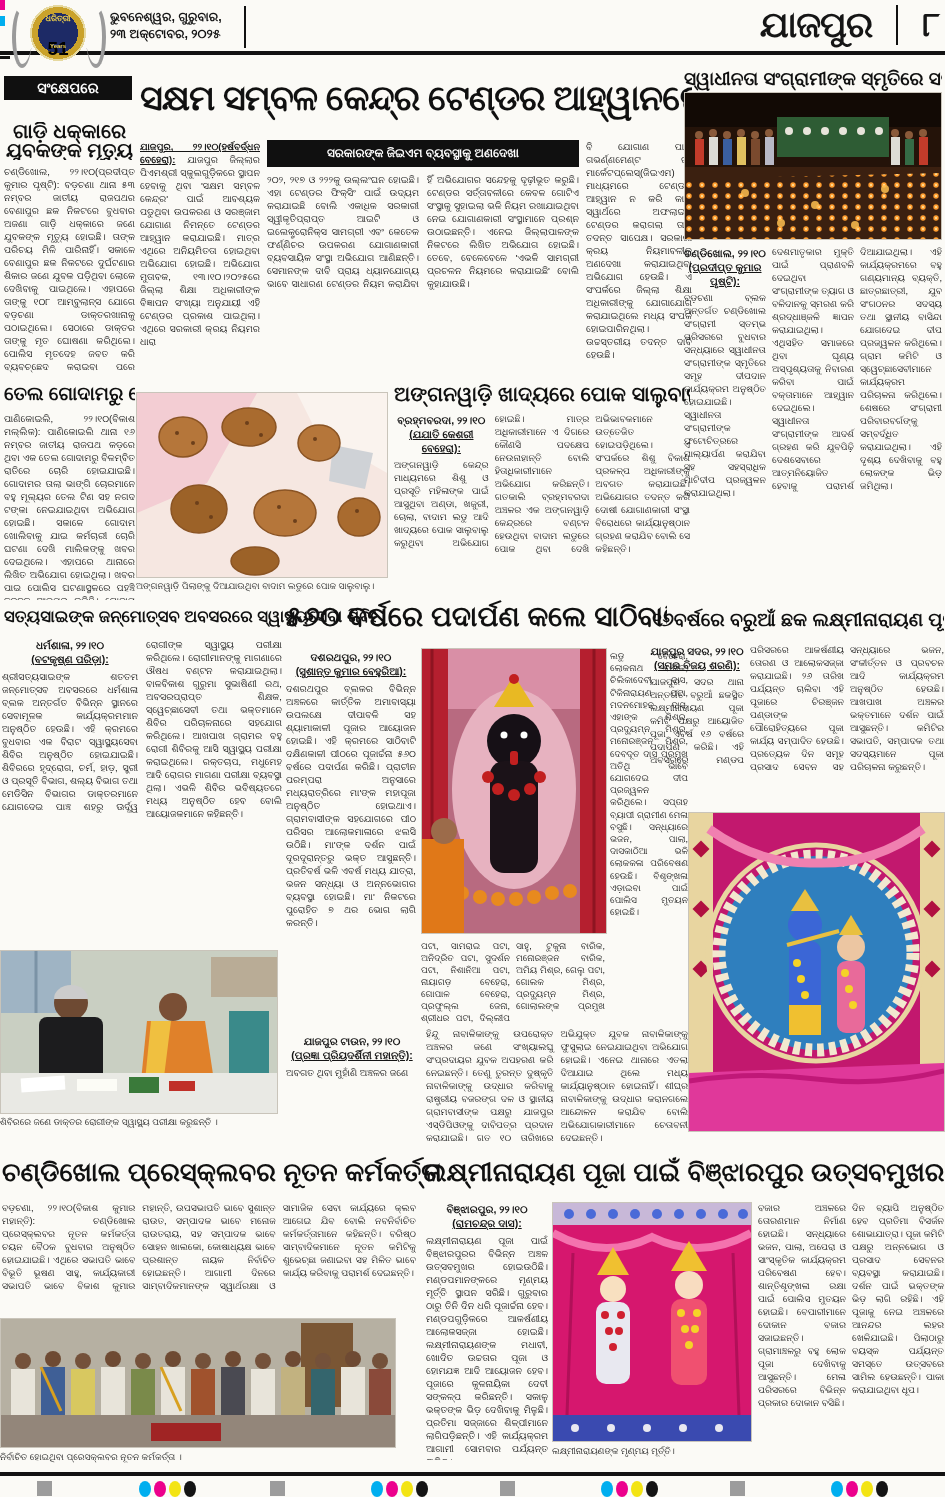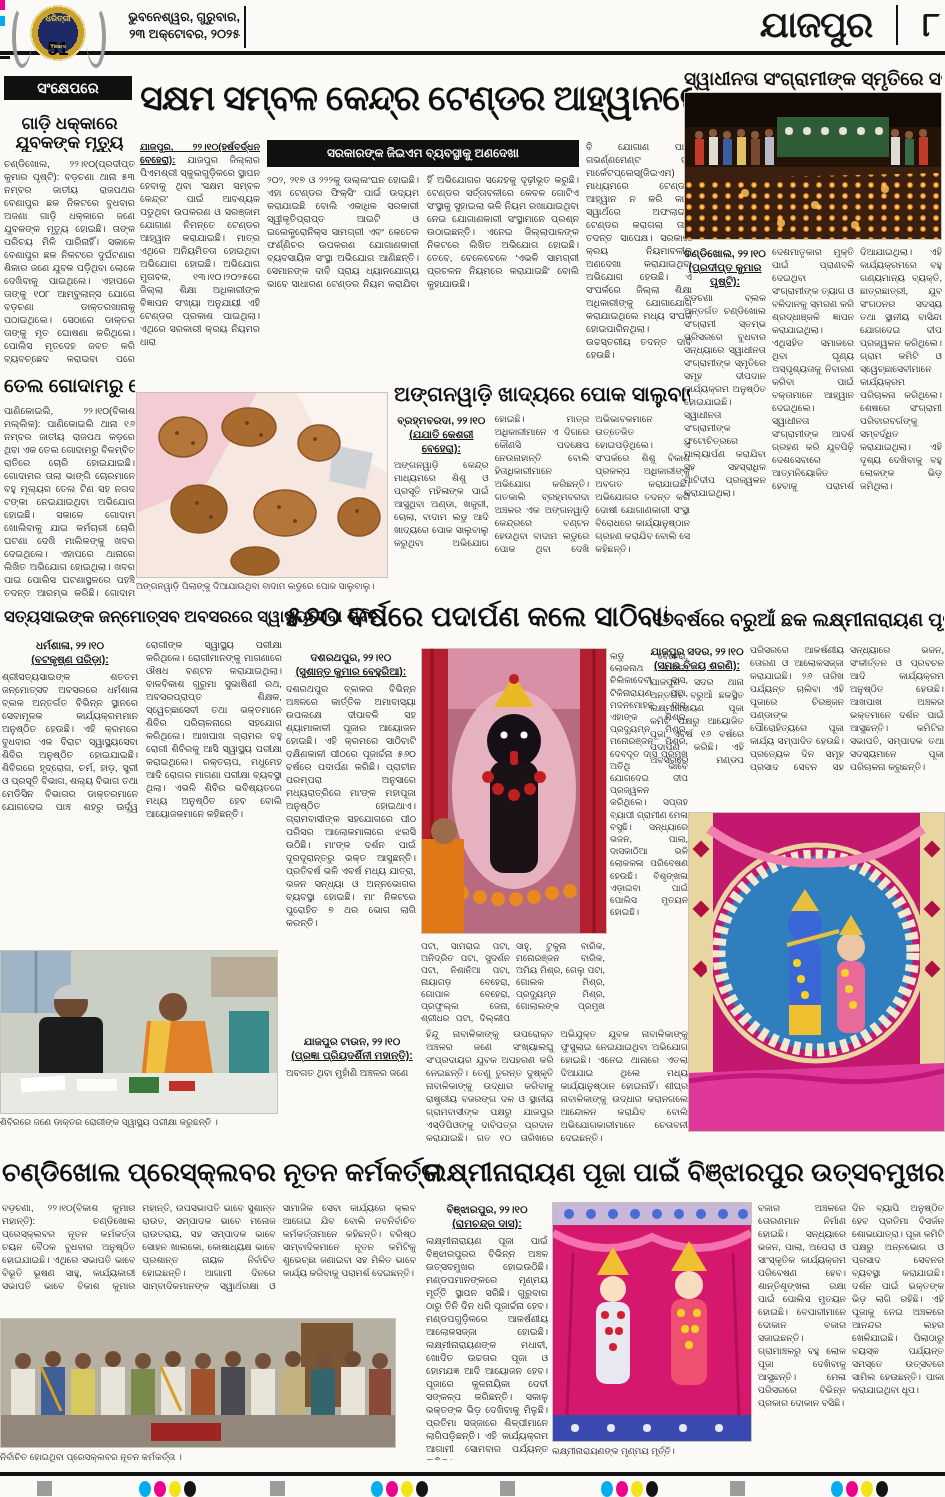--- a/index.html
+++ b/index.html
@@ -10,21 +10,21 @@
   
   .logo{width:94px;height:62px;z-index:5;}
   .logo .wreath{position:absolute;left:14px;top:0;width:64px;height:62px;border-radius:50%;
         background:radial-gradient(circle at 50% 50%, #1d2a66 0 20px, #caa22b 20px 26px, #e6d9a0 26px 28px, transparent 28px);}
   .logo .arc{position:absolute;top:4px;width:16px;height:54px;border:4px solid #9a9a9a;border-radius:50%;}
   .logo .arc.l{left:0;border-right:none;border-top-color:transparent;}
   .logo .arc.r{right:0;border-left:none;border-top-color:transparent;}
   .logo .t1{position:absolute;left:14px;top:12px;width:64px;text-align:center;font-size:8px;color:#f3d34a;font-weight:bold;}
   .logo .t2{position:absolute;left:14px;top:36px;width:64px;text-align:center;font-size:19px;color:#000000;font-weight:bold;}
   .logo .t3{position:absolute;left:14px;top:41px;width:64px;text-align:center;font-size:6px;color:#f3d34a;font-weight:bold;}
-  .dateblock{width:130px;text-align:right;font-weight:bold;font-size:12.5px;line-height:17px;}
+  .dateblock{width:130px;text-align:left;font-weight:bold;font-size:12.5px;line-height:17px;}
   .edition{display:flex;align-items:center;justify-content:flex-end;gap:24px;width:240px;}
   .edition .nm{font-size:36px;font-weight:bold;letter-spacing:-1px;}
   .edition .bar{width:2px;height:40px;background:#111;}
   .edition .pg{font-size:34px;font-weight:bold;}
   
   .blackbox{background:#101010;color:#fff;font-weight:bold;text-align:center;}
   .hl{font-weight:bold;color:#101010;white-space:nowrap;overflow:hidden;}
   .body-text{font-size:9.5px;line-height:13px;text-align:justify;overflow:hidden;word-break:break-word;}
   .body-text b{white-space:normal;}
   .cols2{column-count:2;}
@@ -59,21 +59,21 @@
   </div>
   <div class="abs" style="left:244px;top:6px;width:2px;height:42px;background:#111"></div>
   <div class="abs edition" style="left:700px;top:4px">
     <span class="nm">ଯାଜପୁର</span>
     <span class="bar"></span>
     <span class="pg">୮</span>
   </div>
 
   <div class="abs" style="left:4px;top:76px;width:131px;height:524px;overflow:hidden">
     <div class="blackbox" style="width:128px;height:24px;line-height:24px;font-size:14.5px">ସଂକ୍ଷେପରେ</div>
-    <div class="hl" style="font-size:17px;line-height:19px;margin-top:14px;white-space:normal;text-align:center">ଗାଡ଼ି ଧକ୍କାରେ ଯୁବକଙ୍କ ମୃତ୍ୟୁ</div>
+    <div class="hl" style="font-size:20px;line-height:19px;margin-top:22px;white-space:normal;text-align:center">ଗାଡ଼ି ଧକ୍କାରେ ଯୁବକଙ୍କ ମୃତ୍ୟୁ</div>
     <p class="body-text" style="margin:5px 0 0 0;height:208px">ଚଣ୍ଡିଖୋଲ, ୨୨।୧୦(ପ୍ରଦୀପ୍ତ କୁମାର ପୃଷ୍ଟି): ବଡ଼ଚଣା ଥାନା ୫୩ ନମ୍ବର ଜାତୀୟ ରାଜପଥର ବେଣାପୁର ଛକ ନିକଟରେ ବୁଧବାର ଅଜଣା ଗାଡ଼ି ଧକ୍କାରେ ଜଣେ ଯୁବକଙ୍କ ମୃତ୍ୟୁ ହୋଇଛି। ତାଙ୍କ ପରିଚୟ ମିଳି ପାରିନାହିଁ। ସକାଳେ ବେଣାପୁର ଛକ ନିକଟରେ ଦୁର୍ଘଟଣାର ଶିକାର ଜଣେ ଯୁବକ ପଡ଼ିଥିବା ଲୋକେ ଦେଖିବାକୁ ପାଇଥିଲେ। ଏହାପରେ ତାଙ୍କୁ ୧୦୮ ଆମ୍ବୁଲାନ୍ସ ଯୋଗେ ବଡ଼ଚଣା ଡାକ୍ତରଖାନାକୁ ପଠାଇଥିଲେ। ସେଠାରେ ଡାକ୍ତର ତାଙ୍କୁ ମୃତ ଘୋଷଣା କରିଥିଲେ। ପୋଲିସ ମୃତଦେହ ଜବତ କରି ବ୍ୟବଚ୍ଛେଦ କରାଇବା ପରେ ସଂରକ୍ଷିତ ରଖି ତଦନ୍ତ ଚଳାଇଛି।</p>
     <div class="hl" style="font-size:19px;line-height:24px;margin-top:9px;text-align:center">ତେଲ ଗୋଦାମରୁ ଚୋରି</div>
     <p class="body-text" style="margin:6px 0 0 0;height:230px">ପାଣିକୋଇଲି, ୨୨।୧୦(ବିକାଶ ମଲ୍ଲିକ): ପାଣିକୋଇଲି ଥାନା ୧୬ ନମ୍ବର ଜାତୀୟ ରାଜପଥ କଡ଼ରେ ଥିବା ଏକ ତେଲ ଗୋଦାମରୁ ବିଳମ୍ବିତ ରାତିରେ ଚୋରି ହୋଇଯାଇଛି। ଗୋଦାମର ତାଲା ଭାଙ୍ଗି ଚୋରମାନେ ବହୁ ମୂଲ୍ୟର ତେଲ ଟିଣ ସହ ନଗଦ ଟଙ୍କା ନେଇଯାଇଥିବା ଅଭିଯୋଗ ହୋଇଛି। ସକାଳେ ଗୋଦାମ ଖୋଲିବାକୁ ଯାଇ କର୍ମଚାରୀ ଚୋରି ଘଟଣା ଦେଖି ମାଲିକଙ୍କୁ ଖବର ଦେଇଥିଲେ। ଏହାପରେ ଥାନାରେ ଲିଖିତ ଅଭିଯୋଗ ହୋଇଥିଲା। ଖବର ପାଇ ପୋଲିସ ଘଟଣାସ୍ଥଳରେ ପହଞ୍ଚି ତଦନ୍ତ ଆରମ୍ଭ କରିଛି। ଗୋଦାମ ପରିସରରେ ଲାଗିଥିବା ସିସି କ୍ୟାମେରା ଫୁଟେଜକୁ ଯାଞ୍ଚ କରାଯାଉଛି। ଏହି ଘଟଣାକୁ ନେଇ ଅଞ୍ଚଳରେ ଚର୍ଚ୍ଚା ହେଉଛି। ପୂର୍ବରୁ ମଧ୍ୟ ଏହି ଅଞ୍ଚଳରେ ଏଭଳି ଚୋରି ଘଟଣା ଘଟିଥିଲା। ଦୋଷୀଙ୍କୁ ଶୀଘ୍ର ଗିରଫ କରିବାକୁ ବ୍ୟବସାୟୀ ମହଲରେ ଦାବି ହେଉଛି।</p>
   </div>
 
   <div class="abs" style="left:140px;top:62px;width:552px">
     <div class="hl" style="font-size:35px;line-height:72px;height:74px;text-align:center;letter-spacing:-1px">ସକ୍ଷମ ସମ୍ବଳ କେନ୍ଦ୍ର ଟେଣ୍ଡର ଆହ୍ୱାନରେ ଅନିୟମିତତା</div>
     <div style="display:flex;gap:7px;margin-top:4px">
       <div style="width:120px">
         <div class="body-text" style="height:232px"><b style="text-decoration:underline">ଯାଜପୁର, ୨୨।୧୦(ହର୍ଷବର୍ଦ୍ଧନ ବେହେରା):</b> <span>ଯାଜପୁର ଜିଲ୍ଲାର ପିଏମଶ୍ରୀ ସ୍କୁଲଗୁଡ଼ିକରେ ସ୍ଥାପନ ହେବାକୁ ଥିବା 'ସକ୍ଷମ ସମ୍ବଳ କେନ୍ଦ୍ର' ପାଇଁ ଆବଶ୍ୟକ ପଡୁଥିବା ଉପକରଣ ଓ ସରଞ୍ଜାମ ଯୋଗାଣ ନିମନ୍ତେ ଟେଣ୍ଡର ଆହ୍ୱାନ କରାଯାଇଛି। ମାତ୍ର ଏଥିରେ ଅନିୟମିତତା ହୋଇଥିବା ଅଭିଯୋଗ ହୋଇଛି। ଅଭିଯୋଗ ମୁତାବକ, ୧୩।୧୦।୨୦୨୫ରେ ଜିଲ୍ଲା ଶିକ୍ଷା ଅଧିକାରୀଙ୍କ ବିଜ୍ଞାପନ ସଂଖ୍ୟା ଅନୁଯାୟୀ ଏହି ଟେଣ୍ଡର ପ୍ରକାଶ ପାଇଥିଲା। ଏଥିରେ ସରକାରୀ କ୍ରୟ ନିୟମର ଧାରା</span></div>

